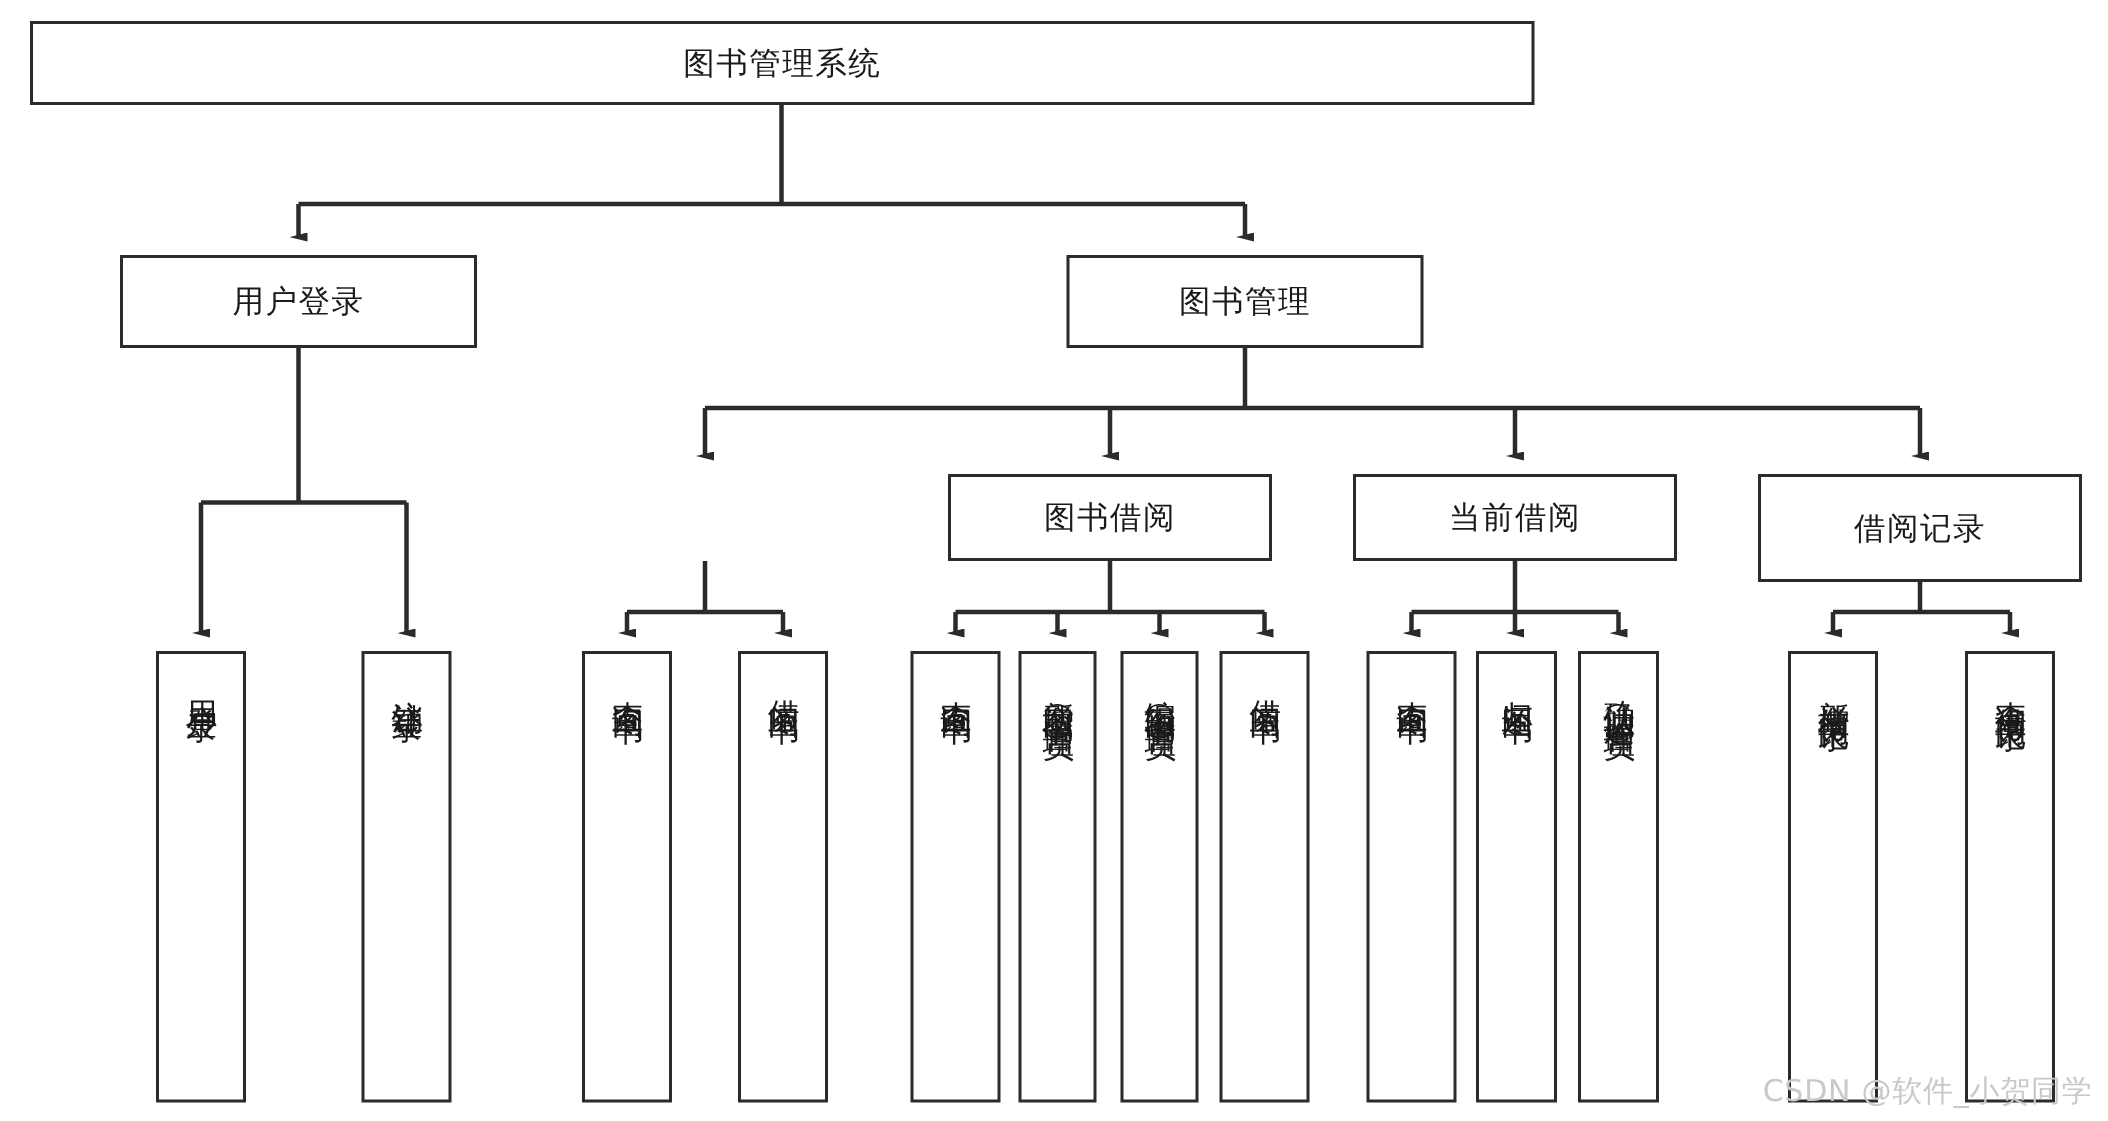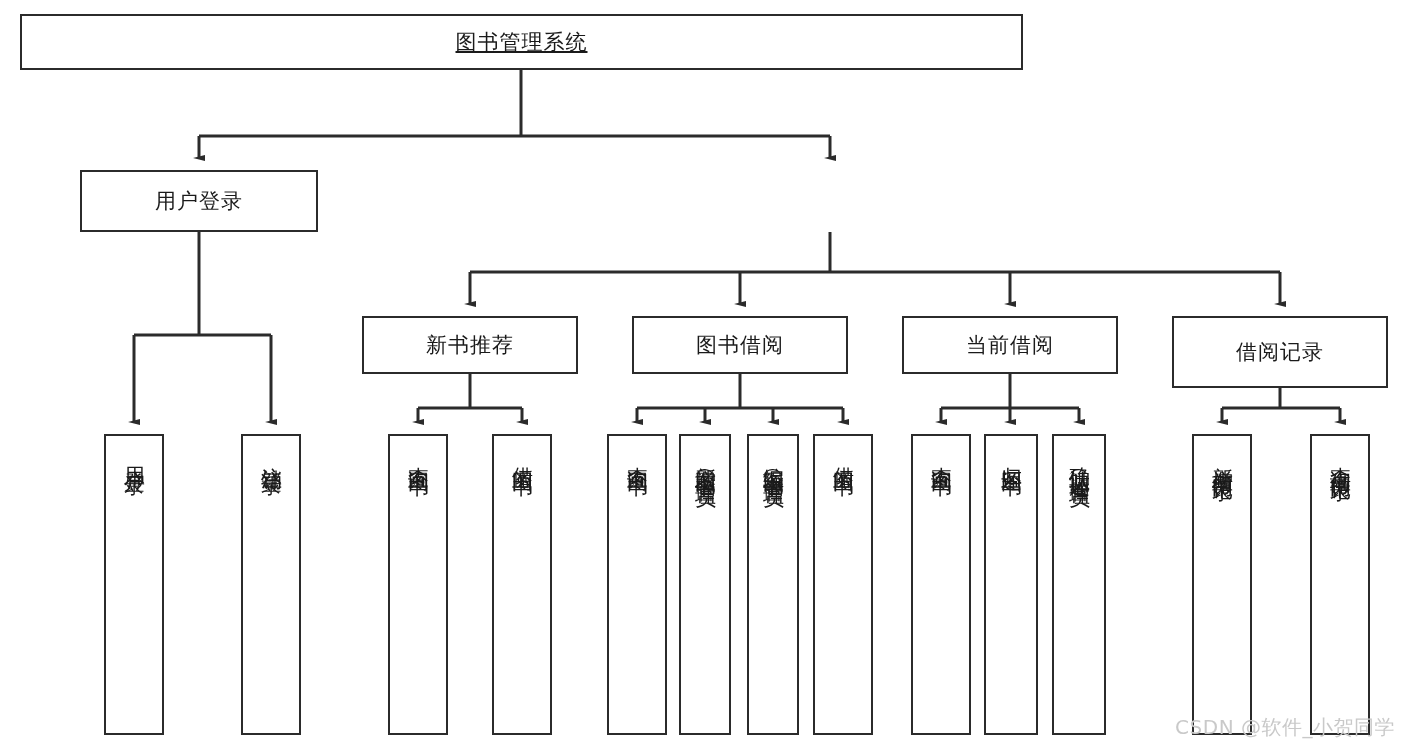--- a/index.html
+++ b/index.html
@@ -108,31 +108,31 @@
       <path d="M1010,408 L1010,422" marker-end="url(#arrow)"></path>
       <path d="M1079,408 L1079,422" marker-end="url(#arrow)"></path>
 
       <path d="M1280,374 L1280,408"></path>
       <path d="M1222,408 L1340,408"></path>
       <path d="M1222,408 L1222,422" marker-end="url(#arrow)"></path>
       <path d="M1340,408 L1340,422" marker-end="url(#arrow)"></path>
     </g>
   </svg>
 
-  <div class="node horiz" style="left:20px; top:14px; width:1003px; height:56px;text-decoration:underline;">
+  <div class="node horiz" style="left:20px; top:14px; width:1003px; height:56px;">
     <span>图书管理系统</span>
   </div>
 
   <div class="node horiz" style="left:80px; top:170px; width:238px; height:62px;">
     <span>用户登录</span>
   </div>
+  <div class="node horiz" style="left:711px; top:170px; width:238px; height:62px;">
+    <span>图书管理</span>
+  </div>
 
-  <div class="node horiz" style="left:362px; top:316px; width:216px; height:58px;">
-    <span>新书推荐</span>
-  </div>
   <div class="node horiz" style="left:632px; top:316px; width:216px; height:58px;justify-content:center;">
     <span>图书借阅</span>
   </div>
   <div class="node horiz" style="left:902px; top:316px; width:216px; height:58px;">
     <span>当前借阅</span>
   </div>
   <div class="node horiz" style="left:1172px; top:316px; width:216px; height:72px;">
     <span>借阅记录</span>
   </div>
 

